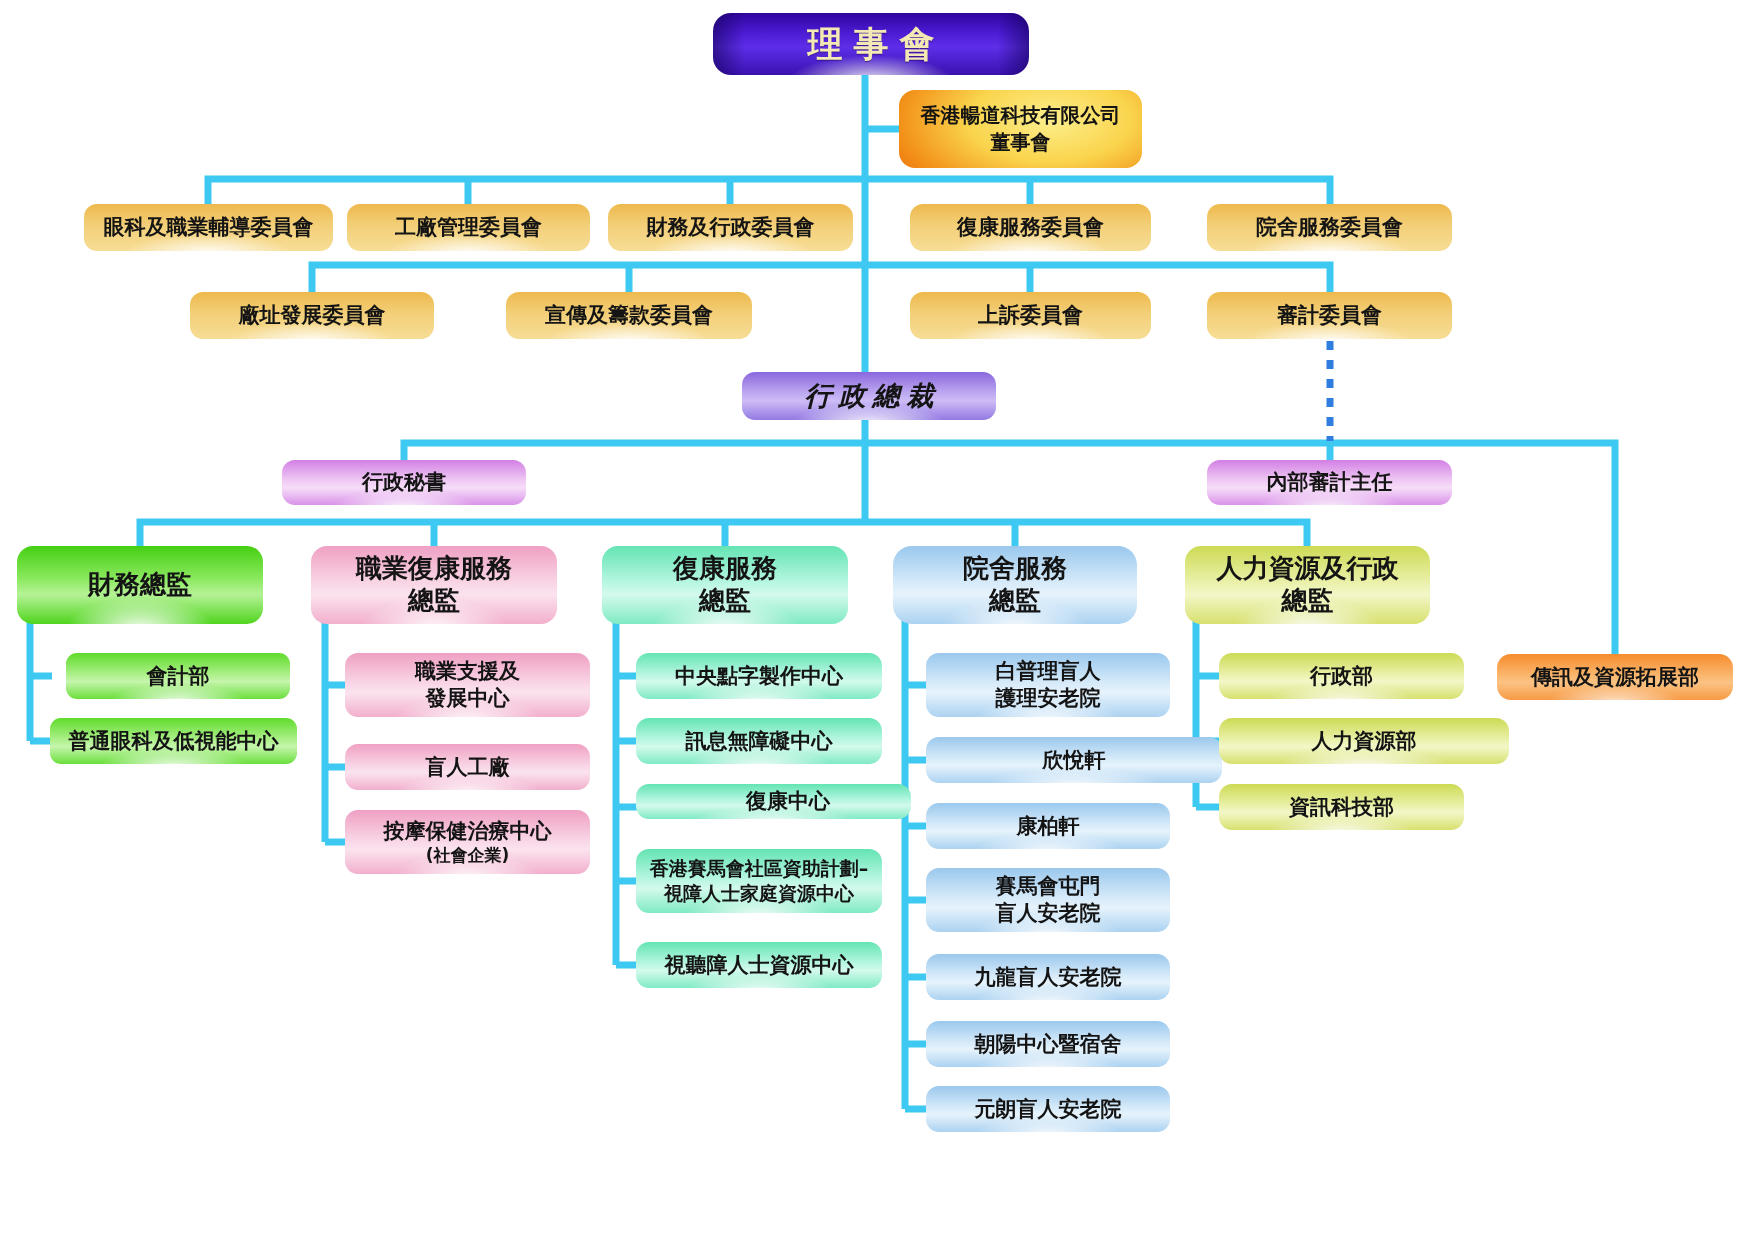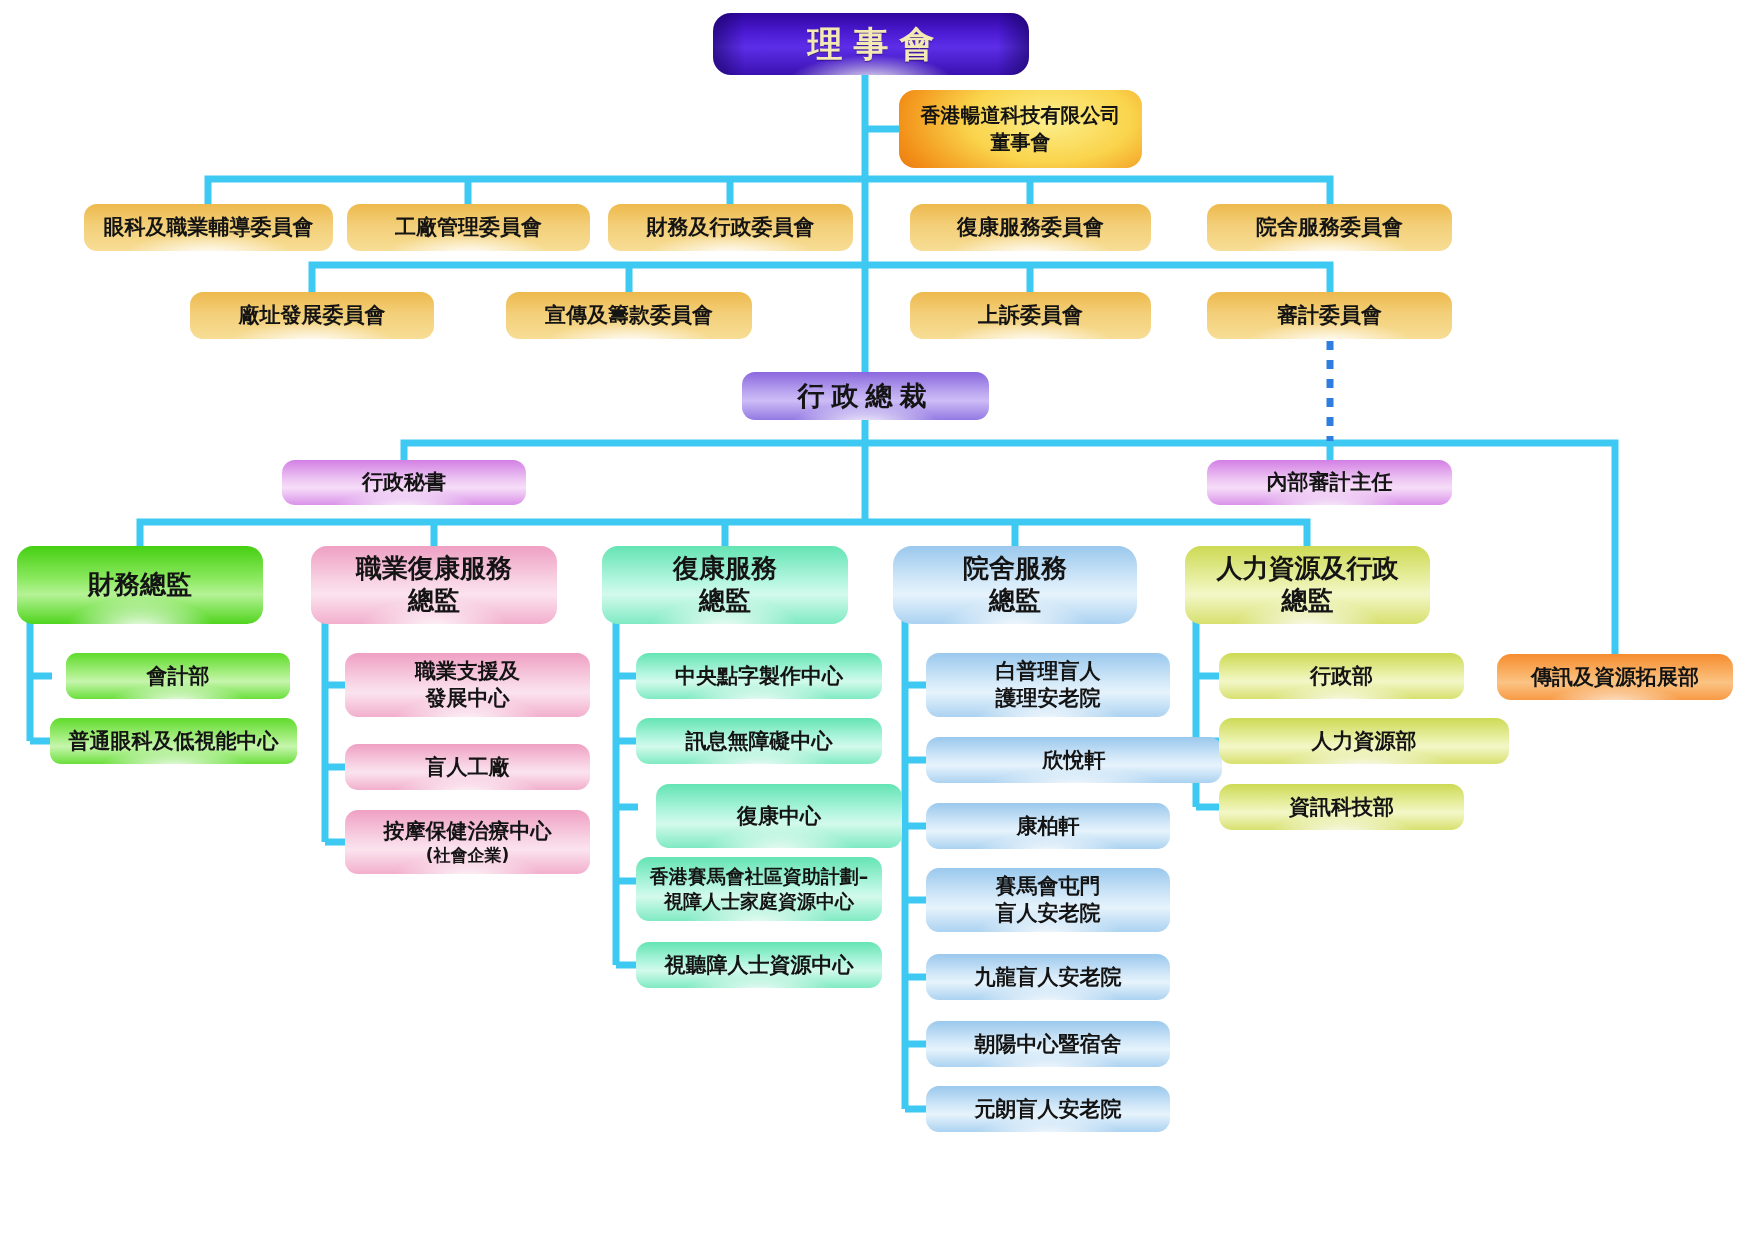--- a/index.html
+++ b/index.html
@@ -10,24 +10,24 @@
   }
   svg.wires{position:absolute;left:0;top:0;z-index:0;}
   .box{
     position:absolute;z-index:1;display:flex;flex-direction:column;
     align-items:center;justify-content:center;text-align:center;
     border-radius:13px;font-weight:bold;color:#141414;line-height:1.28;
   }
   .box .t{display:block;}
   .fs-node{font-size:21px;}
   .fs-dir{font-size:26px;line-height:1.22;}
-  .fs-small{font-size:19px;line-height:1.3;margin-top:8px;}
+  .fs-small{font-size:19px;line-height:1.3;}
   .note{font-size:17px;}
   .fs-board{font-size:35px;letter-spacing:11px;padding-left:11px;color:#F3E9B4;text-shadow:0 1px 1px rgba(40,10,90,.6);}
-  .fs-ceo{font-size:27px;letter-spacing:7px;}
+  .fs-ceo{font-size:27px;letter-spacing:7px;padding-left:7px;font-style:italic;}
   .fs-sub{font-size:20px;line-height:1.35;}
 
   .c-purple-big{background:
     radial-gradient(ellipse 48% 80% at 50% 112%, rgba(255,255,255,.95), rgba(255,255,255,0) 55%),
     linear-gradient(90deg, rgba(15,0,80,.55) 0%, rgba(15,0,80,0) 10%, rgba(15,0,80,0) 90%, rgba(15,0,80,.55) 100%),
     linear-gradient(180deg,#30069E 0%,#4C1BD4 32%,#5D2EE8 55%,#3A11B0 100%);
     border-radius:18px;}
   .c-orange-sub{background:
     radial-gradient(ellipse 80% 130% at 62% 38%, #FCEF8D 0%, #FAD44C 42%, #F29018 78%, #E86A0A 100%);
     border-radius:16px;}
@@ -196,21 +196,21 @@
     <span class="t">按摩保健治療中心</span>
     <span class="t note">(社會企業)</span>
   </div>
 
   <div class="box c-mint fs-node" style="left:636px;top:653px;width:246px;height:46px;">
     <span class="t">中央點字製作中心</span>
   </div>
   <div class="box c-mint fs-node" style="left:636px;top:718px;width:246px;height:46px;">
     <span class="t">訊息無障礙中心</span>
   </div>
-  <div class="box c-mint fs-node" style="left:656px;top:784px;width:246px;height:64px;">
+  <div class="box c-mint fs-node" style="left:636px;top:784px;width:246px;height:35px;padding-left:29px;">
     <span class="t">復康中心</span>
   </div>
   <div class="box c-mint fs-small" style="left:636px;top:849px;width:246px;height:64px;">
     <span class="t">香港賽馬會社區資助計劃–</span>
     <span class="t">視障人士家庭資源中心</span>
   </div>
   <div class="box c-mint fs-node" style="left:636px;top:942px;width:246px;height:46px;">
     <span class="t">視聽障人士資源中心</span>
   </div>
 

